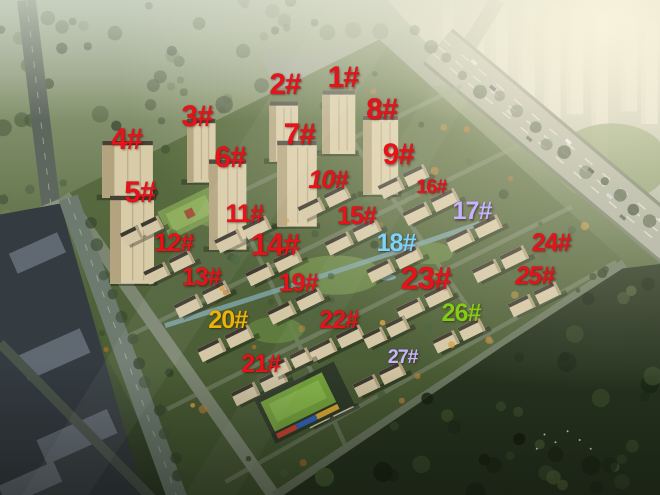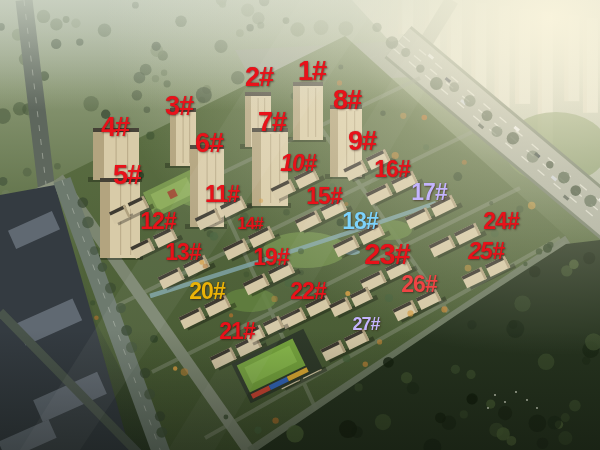--- a/index.html
+++ b/index.html
@@ -645,28 +645,28 @@
       <span class="marker" style="left: 115px; top: 127px; font-size: 27px; color: rgb(232, 18, 26);">4#</span>
       <span class="marker" style="left: 127px; top: 175px; font-size: 27px; color: rgb(232, 18, 26);">5#</span>
       <span class="marker" style="left: 209px; top: 143px; font-size: 27px; color: rgb(232, 18, 26);">6#</span>
       <span class="marker" style="left: 272px; top: 122px; font-size: 27px; color: rgb(232, 18, 26);">7#</span>
       <span class="marker" style="left: 347px; top: 100px; font-size: 27px; color: rgb(232, 18, 26);">8#</span>
       <span class="marker" style="left: 362px; top: 141px; font-size: 27px; color: rgb(232, 18, 26);">9#</span>
       <span class="marker" style="left: 298px; top: 163px; font-size: 23px; color: rgb(232, 18, 26); font-style: italic;">10#</span>
       <span class="marker" style="left: 222px; top: 194px; font-size: 23px; color: rgb(232, 18, 26);">11#</span>
       <span class="marker" style="left: 158px; top: 221px; font-size: 23px; color: rgb(232, 18, 26);">12#</span>
       <span class="marker" style="left: 183px; top: 252px; font-size: 23px; color: rgb(232, 18, 26);">13#</span>
-      <span class="marker" style="left: 250px; top: 223px; font-size: 17px; color: rgb(232, 18, 26);">14#</span>
+      <span class="marker" style="left: 250px; top: 223px; font-size: 28px; color: rgb(232, 18, 26);">14#</span>
       <span class="marker" style="left: 324px; top: 196px; font-size: 23px; color: rgb(232, 18, 26);">15#</span>
-      <span class="marker" style="left: 392px; top: 169px; font-size: 23px; color: rgb(232, 18, 26);">16#</span>
+      <span class="marker" style="left: 392px; top: 169px; font-size: 18px; color: rgb(232, 18, 26);">16#</span>
       <span class="marker" style="left: 429px; top: 192px; font-size: 23px; color: #c4b5fd;">17#</span>
       <span class="marker" style="left: 360px; top: 221px; font-size: 23px; color: #7dd3fc;">18#</span>
       <span class="marker" style="left: 271px; top: 257px; font-size: 23px; color: rgb(232, 18, 26);">19#</span>
       <span class="marker" style="left: 207px; top: 291px; font-size: 23px; color: #eab308;">20#</span>
       <span class="marker" style="left: 237px; top: 331px; font-size: 23px; color: rgb(232, 18, 26);">21#</span>
       <span class="marker" style="left: 308px; top: 291px; font-size: 23px; color: rgb(232, 18, 26);">22#</span>
       <span class="marker" style="left: 387px; top: 254px; font-size: 29px; color: rgb(232, 18, 26);">23#</span>
       <span class="marker" style="left: 457px; top: 221px; font-size: 23px; color: rgb(232, 18, 26); margin-left: 44px;">24#</span>
       <span class="marker" style="left: 486px; top: 251px; font-size: 23px; color: rgb(232, 18, 26); font-style: italic;">25#</span>
-      <span class="marker" style="left: 419px; top: 284px; font-size: 23px; color: #ef4444;">26#</span>
+      <span class="marker" style="left: 419px; top: 284px; font-size: 23px; color: #84cc16;">26#</span>
       <span class="marker" style="left: 366px; top: 324px; font-size: 18px; color: #c4b5fd;">27#</span>
     </div>
 </div>
 
 </body></html>

